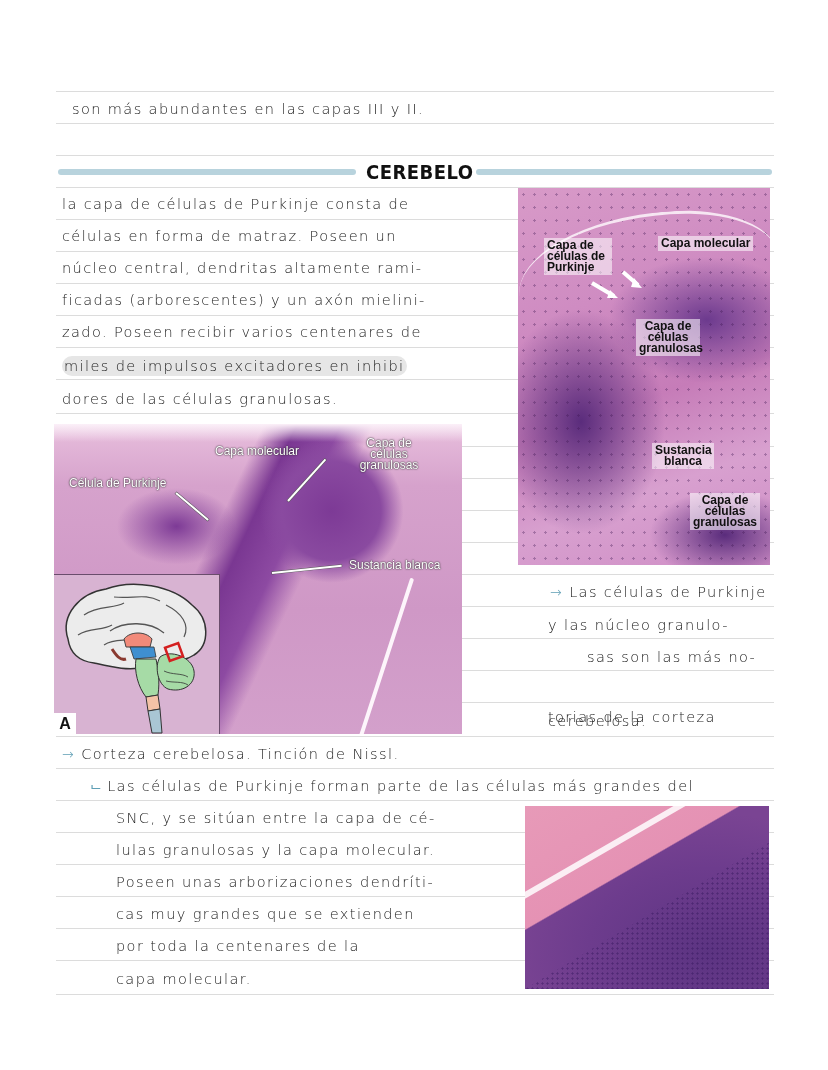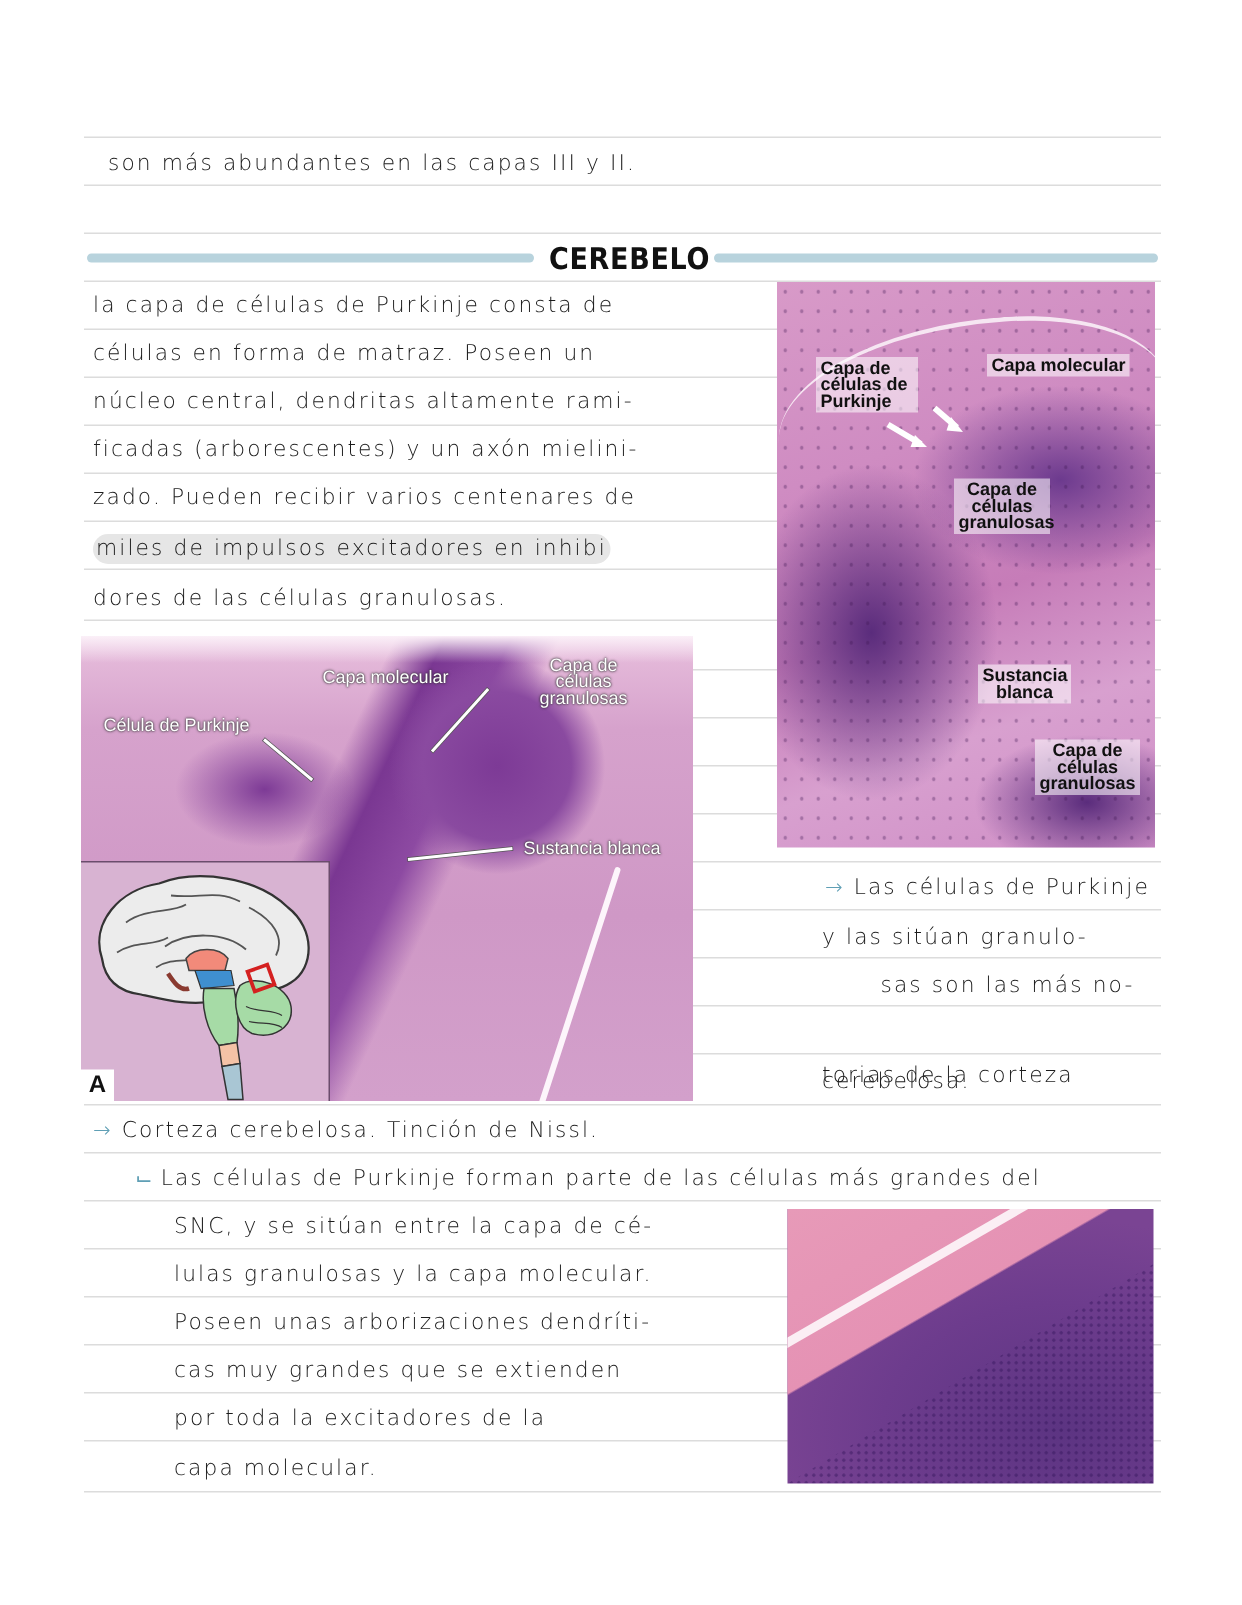--- a/index.html
+++ b/index.html
@@ -129,21 +129,21 @@
   <div class="title-bar" style="left:418px; width:296px;"></div>
 </div>
 
 <div>
   <div class="hand" style="left:62px; top:194px;">
     <span>la capa de células de Purkinje consta de</span>
   </div>
   <div class="hand" style="left:62px; top:226px;">células en forma de matraz. Poseen un</div>
   <div class="hand" style="left:62px; top:258px;">núcleo central, dendritas altamente rami-</div>
   <div class="hand" style="left:62px; top:290px;">ficadas (arborescentes) y un axón mielini-</div>
-  <div class="hand" style="left:62px; top:322px;">zado. Pueden recibir varios centenares de</div>
+  <div class="hand" style="left:62px; top:322px;">zado. Poseen recibir varios centenares de</div>
   <div class="hand hl" style="left:62px; top:356px;">miles de impulsos excitadores en inhibi</div>
   <div class="hand" style="left:62px; top:389px;">dores de las células granulosas.</div>
 </div>
 
 <div class="img histo1">
   <div class="dots"></div>
   <div class="vessel"></div>
   <div class="label" style="left:26px; top:50px; width:62px; text-align:left;">Capa de células de Purkinje</div>
   <div class="label" style="left:140px; top:48px;">Capa molecular</div>
   <div class="label" style="left:118px; top:131px; width:58px;">Capa de células granulosas</div>
@@ -184,38 +184,38 @@
       <rect x="113" y="70" width="14" height="14" fill="none" stroke="#d42020" stroke-width="2.5" transform="rotate(-20 120 77)"></rect>
     </svg>
     <div class="panel-letter">A</div>
   </div>
 </div>
 
 <div>
   <div class="hand" style="left:514px; top:582px;margin-left:36px;">
     <span class="arrow">→</span><span>Las células de Purkinje</span>
   </div>
-  <div class="hand" style="left:548px; top:615px;">y las sitúan granulo-</div>
+  <div class="hand" style="left:548px; top:615px;">y las núcleo granulo-</div>
   <div class="hand" style="left:548px; top:647px;margin-left:39px;">sas son las más no-</div>
   <div class="hand" style="left:548px; top:679px;margin-top:28px;">torias de la corteza</div>
   <div class="hand" style="left:548px; top:711px;">cerebelosa.</div>
 </div>
 
 <div class="hand" style="left:62px; top:744px;">
   <span class="arrow">→</span><span>Corteza cerebelosa. Tinción de Nissl.</span>
 </div>
 
 <div>
   <div class="hand" style="left:90px; top:776px;">
     <span class="arrow" style="margin-right:4px">⌙</span><span>Las células de Purkinje forman parte de las células más grandes del</span>
   </div>
   <div class="hand" style="left:116px; top:808px;">SNC, y se sitúan entre la capa de cé-</div>
   <div class="hand" style="left:116px; top:840px;">lulas granulosas y la capa molecular.</div>
   <div class="hand" style="left:116px; top:872px;">Poseen unas arborizaciones dendríti-</div>
   <div class="hand" style="left:116px; top:904px;">cas muy grandes que se extienden</div>
-  <div class="hand" style="left:116px; top:936px;">por toda la excitadores de la</div>
+  <div class="hand" style="left:116px; top:936px;">por toda la centenares de la</div>
   <div class="hand" style="left:116px; top:969px;">capa molecular.</div>
 </div>
 
 <div class="img histo2">
   <div class="dots"></div>
   <div class="fold"></div>
 </div>
 
 </body></html>

